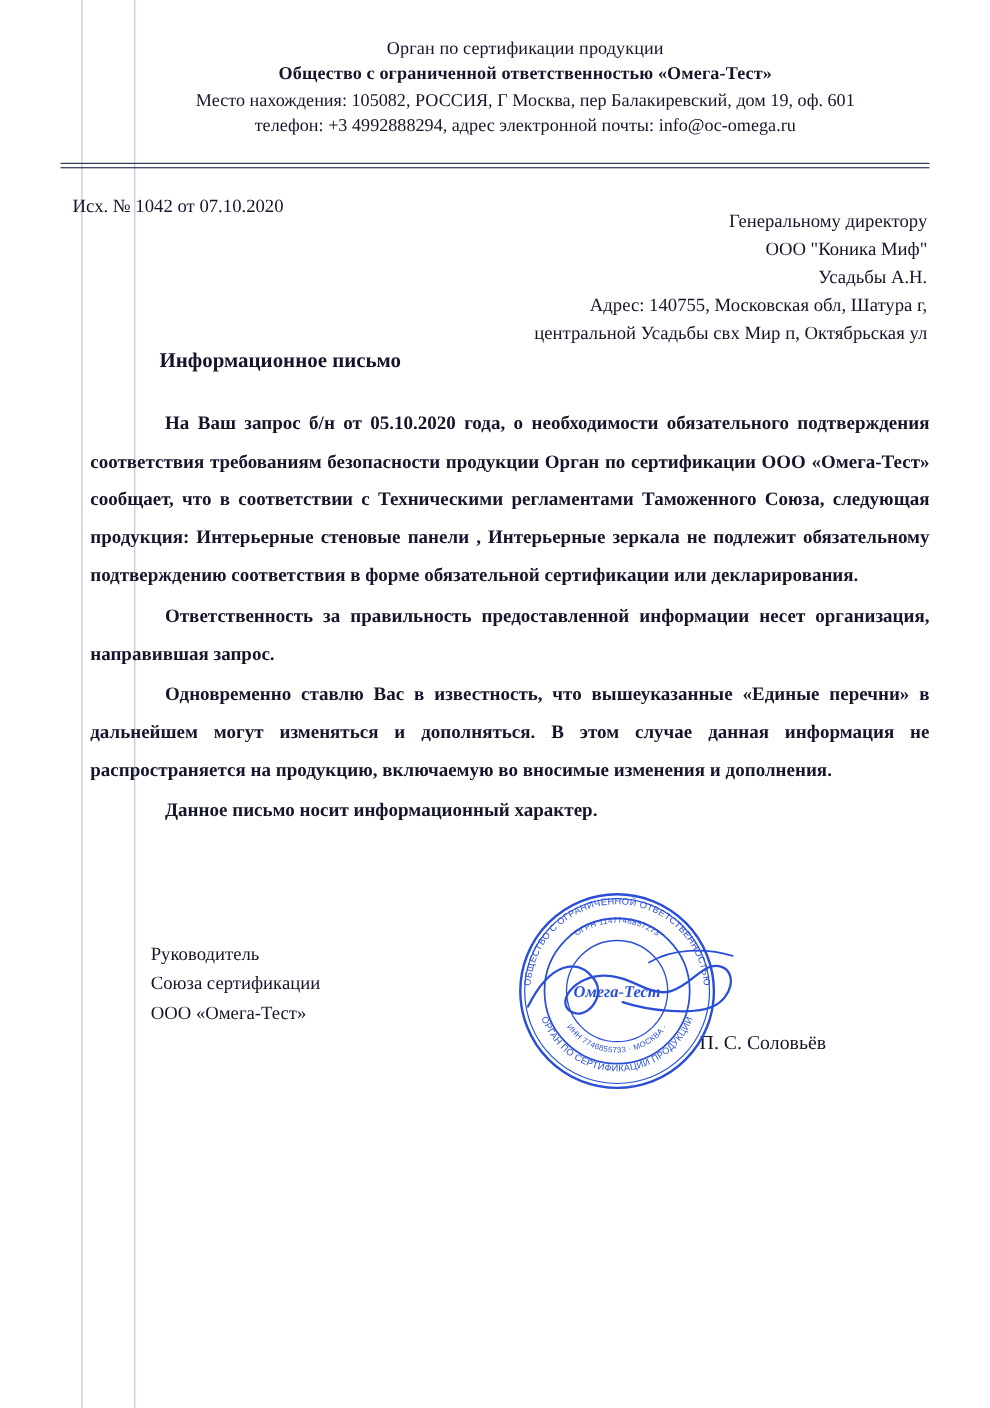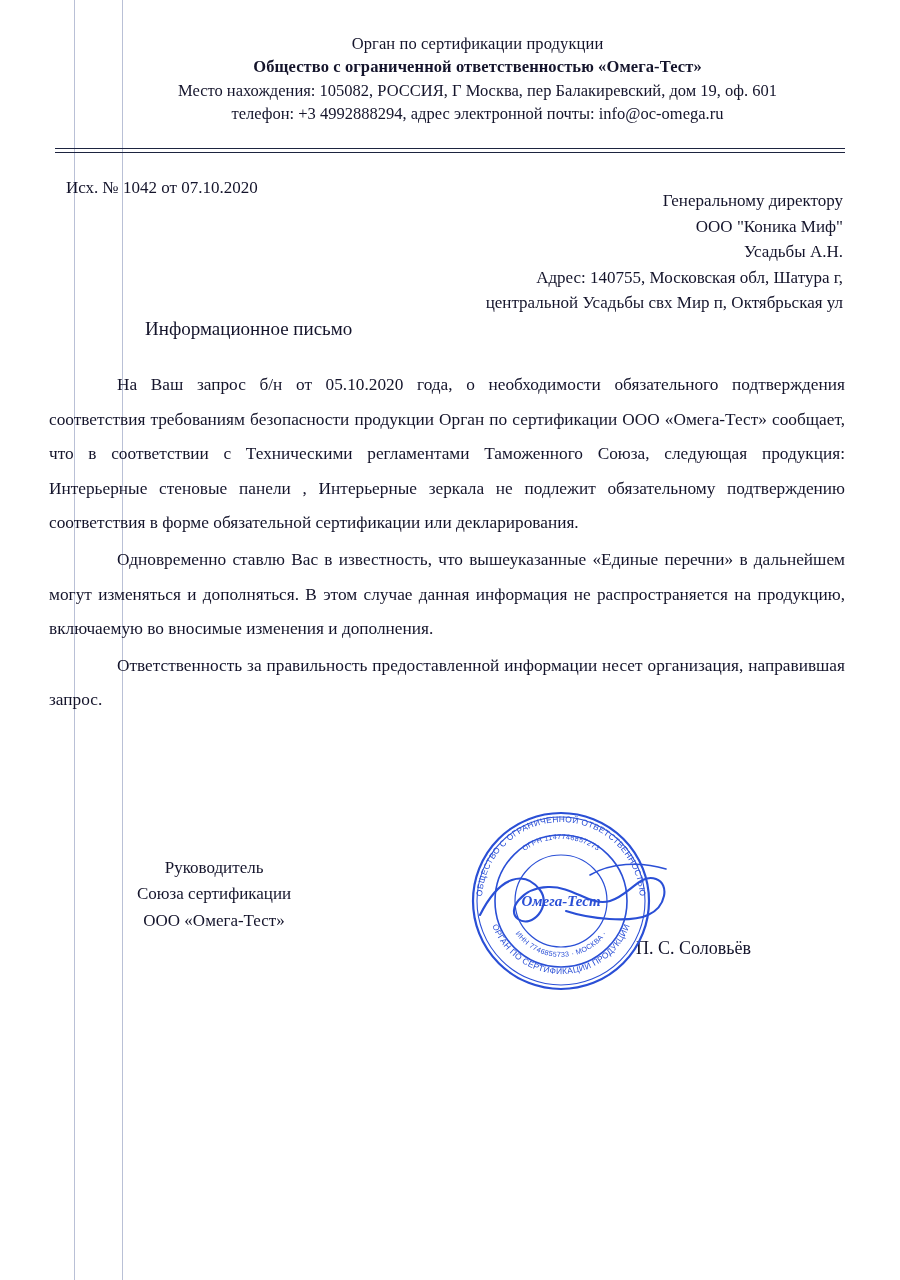--- a/index.html
+++ b/index.html
@@ -84,49 +84,50 @@
     line-height: 1.5;
   }
   .addressee div { white-space: nowrap; }
 
   
   .doc-title {
     position: absolute;
     left: 145px;
     top: 318px;
     font-size: 19px;
-    font-weight: normal;
+    font-weight: bold;
   }
 
   
   .body-text {
     position: absolute;
-    left: 49px;
+    left: 82px;
     right: 55px;
     top: 368px;
     font-size: 17.3px;
     line-height: 2.0;
     text-align: justify;
+    font-weight: bold;
   }
   .body-text p {
     margin: 0 0 2px 0;
     text-indent: 68px;
     text-align: justify;
   }
   .body-text p.p-last { text-indent: 68px; }
 
   
   .signature-block {
     position: absolute;
     left: 137px;
     top: 855px;
     font-size: 17px;
     line-height: 1.55;
   }
-  .signature-block div { white-space: nowrap; text-align: center; }
+  .signature-block div { white-space: nowrap; }
 
   .signer-name {
     position: absolute;
     left: 636px;
     top: 938px;
     font-size: 18px;
     white-space: nowrap;
   }
 
   
@@ -194,22 +195,23 @@
     <div>ООО "Коника Миф"</div>
     <div>Усадьбы А.Н.</div>
     <div>Адрес: 140755, Московская обл, Шатура г,</div>
     <div>центральной Усадьбы свх Мир п, Октябрьская ул</div>
   </div>
 
   <div class="doc-title">Информационное письмо</div>
 
   <div class="body-text">
     <p>На Ваш запрос б/н от 05.10.2020 года, о необходимости обязательного подтверждения соответствия требованиям безопасности  продукции Орган по сертификации  ООО «Омега-Тест» сообщает, что в соответствии с  Техническими регламентами Таможенного Союза, следующая продукция: Интерьерные стеновые панели , Интерьерные зеркала не подлежит обязательному подтверждению соответствия в форме обязательной сертификации или декларирования.</p>
+    <p>Ответственность за правильность предоставленной информации несет организация, направившая запрос.</p>
     <p>Одновременно ставлю Вас в известность, что вышеуказанные «Единые перечни» в дальнейшем могут изменяться и дополняться. В этом случае данная информация не распространяется на продукцию, включаемую во вносимые изменения и дополнения.</p>
-    <p>Ответственность за правильность предоставленной информации несет организация, направившая запрос.</p>
+    <p class="p-last">Данное письмо носит информационный характер.</p>
   </div>
 
   <div class="signature-block">
     <div>Руководитель</div>
     <div>Союза сертификации</div>
     <div>ООО «Омега-Тест»</div>
   </div>
 
   <div class="signer-name">П. С. Соловьёв</div>
 

